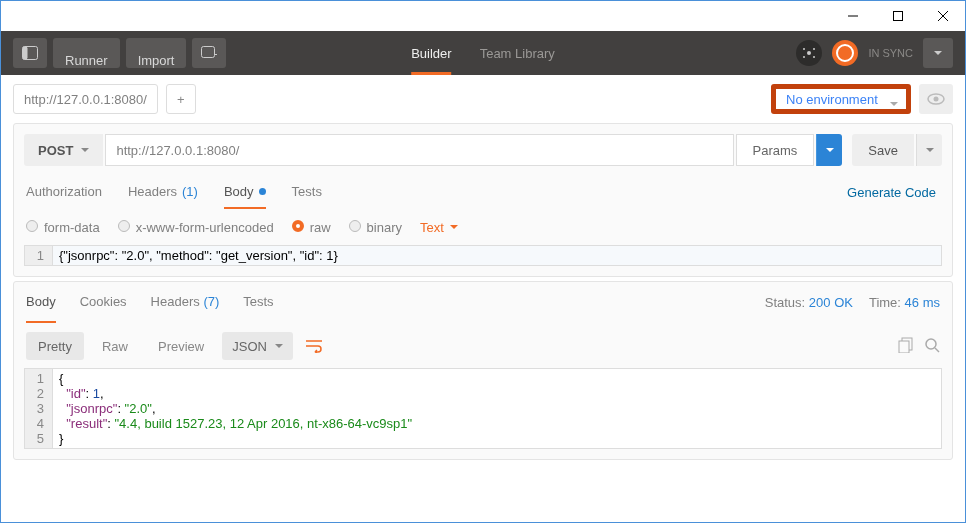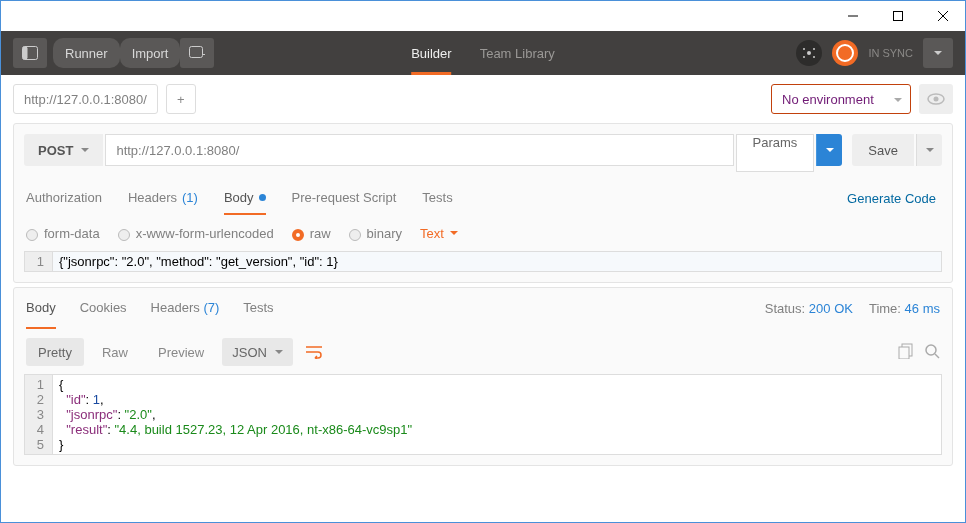--- a/index.html
+++ b/index.html
@@ -2,54 +2,54 @@
 <html><head>
 <meta charset="utf-8">
 <style>
 *{box-sizing:border-box;margin:0;padding:0;font-family:"Segoe UI",Arial,sans-serif;font-size:13px}
 body{width:966px;height:523px;border:1px solid #4a90d9;background:#fff;overflow:hidden;display:flex;flex-direction:column}
 .titlebar{height:30px;display:flex;justify-content:flex-end;align-items:center;background:#fff}
 .titlebar .win-btn{width:45px;height:30px;display:flex;align-items:center;justify-content:center;color:#000}
 .titlebar .win-btn svg{width:10px;height:10px}
 .toolbar{height:44px;background:#42403f;display:flex;align-items:center;padding:0 12px;color:#d8d8d8}
 .toolbar .sq-btn{width:34px;height:30px;background:#5a5857;border-radius:3px;display:flex;align-items:center;justify-content:center;margin-right:6px}
-.toolbar .txt-btn{height:30px;padding:0 12px;background:#5a5857;border-radius:10px;display:flex;align-items:center;}
+.toolbar .txt-btn{height:30px;padding:0 12px;background:#5a5857;border-radius:3px;display:flex;align-items:flex-end;margin-right:6px}
 .toolbar .nav-tabs{position:absolute;left:50%;transform:translateX(-50%);display:flex;gap:28px;align-items:center;height:44px}
 .toolbar .nav-tab{color:#9a9896;height:44px;display:flex;align-items:center;border-bottom:3px solid transparent;padding-top:3px}
 .toolbar .nav-tab.active{color:#eee;border-bottom-color:#f26b25}
 .toolbar .right{margin-left:auto;display:flex;align-items:center;gap:10px}
 .sync-icon{width:26px;height:26px;border-radius:50%;background:#2d2c2b;display:flex;align-items:center;justify-content:center}
 .user-icon{width:26px;height:26px;border-radius:50%;background:#f26b25;display:flex;align-items:center;justify-content:center}
 .user-icon::after{content:"";width:14px;height:14px;border:2px solid #fff;border-radius:50%}
 .sync-txt{color:#8a8886;font-size:11px}
 .toolbar .drop{width:30px;height:30px;background:#5a5857;border-radius:3px;display:flex;align-items:center;justify-content:center}
 .subbar{height:48px;display:flex;align-items:center;padding:10px 12px;gap:8px}
 .addr-tab{display:flex;align-items:center;border:1px solid #ddd;border-radius:3px;height:30px;padding:0 10px;color:#808080;font-size:12px}
 .add-tab{width:30px;height:30px;border:1px solid #ddd;border-radius:3px;display:flex;align-items:center;justify-content:center;color:#888}
 .env{margin-left:auto;display:flex;align-items:center;gap:8px}
-.env-sel{border:1px solid #c2410c;border-radius:3px;height:30px;padding:0 24px 0 10px;color:#701a75;display:flex;align-items:center;position:relative;width:140px}
+.env-sel{border:5px solid #c2410c;border-radius:3px;height:30px;padding:0 24px 0 10px;color:#3b82f6;display:flex;align-items:center;position:relative;width:140px}
 .env-sel::after{content:"";position:absolute;right:8px;border:4px solid transparent;border-top-color:#aaa;top:13px}
 .eye-btn{width:34px;height:30px;background:#eee;border-radius:3px;display:flex;align-items:center;justify-content:center;color:#bbb}
 .req-panel{margin:0 12px 4px;border:1px solid #e4e4e4;background:#fafafa;border-radius:3px}
 .req-row{display:flex;padding:10px;gap:2px}
 .method{background:#eee;display:flex;align-items:center;padding:0 14px;height:32px;border-radius:3px 0 0 3px;font-weight:600;color:#555;gap:8px}
 .url{flex:1;height:32px;border:1px solid #ddd;background:#fff;padding:0 10px;color:#808080;display:flex;align-items:center}
-.params-btn{height:38px;padding:0 16px;border:1px solid #ddd;background:#fff;color:#666;display:flex;align-items:flex-start}
+.params-btn{height:32px;padding:0 16px;border:1px solid #ddd;background:#fff;color:#666;display:flex;align-items:center}
 .send-btn{height:32px;background:#2b84d6;color:#fff;padding:0 18px;display:flex;align-items:center;border-radius:3px 0 0 3px;margin-left:8px;font-weight:500}
 .send-drop{height:32px;width:26px;background:#2b84d6;border-left:1px solid #4596df;display:flex;align-items:center;justify-content:center;border-radius:0 3px 3px 0}
 .save-btn{height:32px;padding:0 16px;background:#eee;color:#555;display:flex;align-items:center;margin-left:8px;border-radius:3px 0 0 3px}
 .save-drop{height:32px;width:26px;background:#eee;display:flex;align-items:center;justify-content:center;border-radius:0 3px 3px 0;border-left:1px solid #ddd}
 .sub-tabs{display:flex;padding:0 12px;gap:26px;border-bottom:1px solid transparent;align-items:center}
 .sub-tab{padding:8px 0;color:#808080;border-bottom:2px solid transparent;display:flex;align-items:center;gap:5px}
 .sub-tab.active{color:#555;border-bottom-color:#f26b25}
 .cnt{color:#2b84d6}
 .dot{width:7px;height:7px;border-radius:50%;background:#2b84d6}
 .gen-code{margin-left:auto;color:#0369a1;padding:8px 4px}
 .body-opts{display:flex;padding:10px 12px;gap:18px;align-items:center}
-.radio{display:flex;align-items:flex-end;gap:6px;color:#808080}
+.radio{display:flex;align-items:flex-start;gap:6px;color:#808080}
 .radio .r{width:12px;height:12px;border-radius:50%;border:1px solid #bbb;background:#eee}
 .radio.sel .r{border:4px solid #f26b25;width:12px;height:12px;background:#fff}
 .type-sel{color:#f26b25;display:flex;align-items:center;gap:6px}
 .editor{margin:0 10px 10px;border:1px solid #ddd;display:flex;font-family:Consolas,monospace;font-size:12px}
 .gutter{background:#eee;color:#888;padding:2px 8px;text-align:right;border-right:1px solid #ddd;min-width:28px}
 .code{flex:1;padding:2px 6px;background:#f6f9fc}
 .resp-panel{margin:0 12px 12px;border:1px solid #e4e4e4;background:#fafafa;border-radius:3px}
 .resp-tabs{display:flex;padding:0 12px;align-items:center;border-bottom:1px solid transparent}
 .resp-tab{padding:12px 0;margin-right:24px;color:#808080;border-bottom:2px solid transparent}
 .resp-tab.active{color:#555;border-bottom-color:#f26b25}
@@ -180,23 +180,20 @@
       </div>
     <div class="sub-tab">
         <span>Headers</span> 
         <span class="cnt">(1)</span>
       </div>
     <div class="sub-tab active">
         <span>Body</span>
         <span class="dot"></span>
       </div>
     <div class="sub-tab">
-        <span>Pre-request Script</span>
-      </div>
-    <div class="sub-tab">
         <span>Tests</span>
       </div>
     <div class="gen-code"><span>Generate Code</span></div>
   </div>
   <div class="body-opts">
     <label class="radio">
         <span class="r"></span>
         <span>form-data</span>
       </label>
     <label class="radio">

